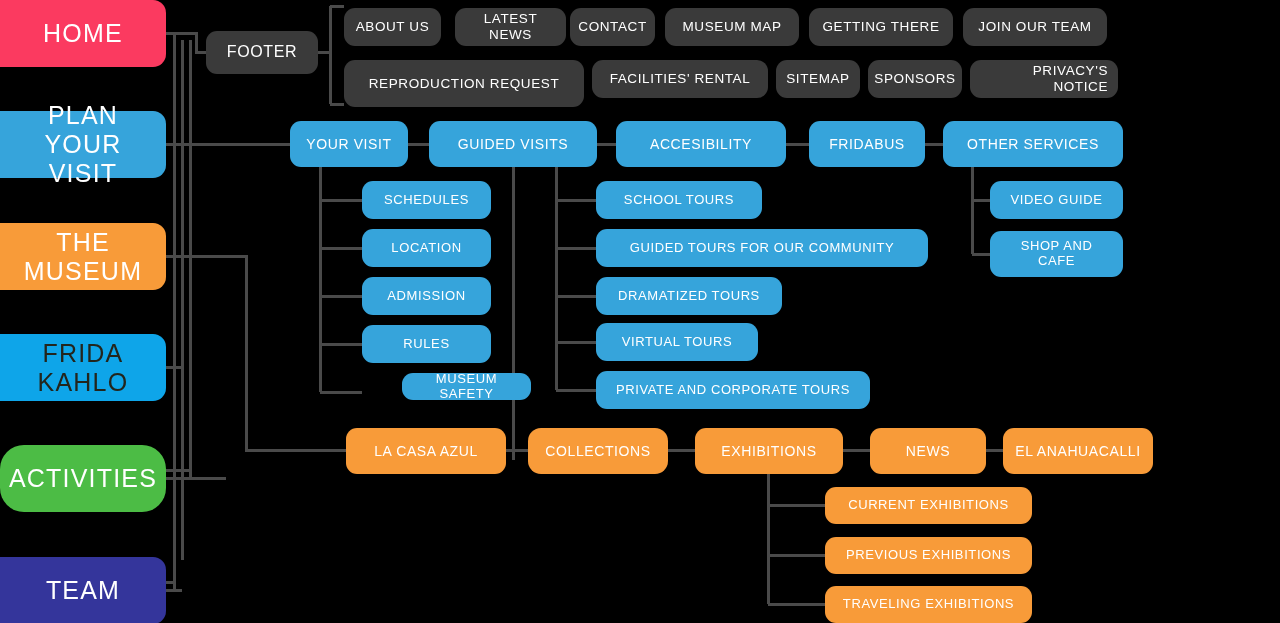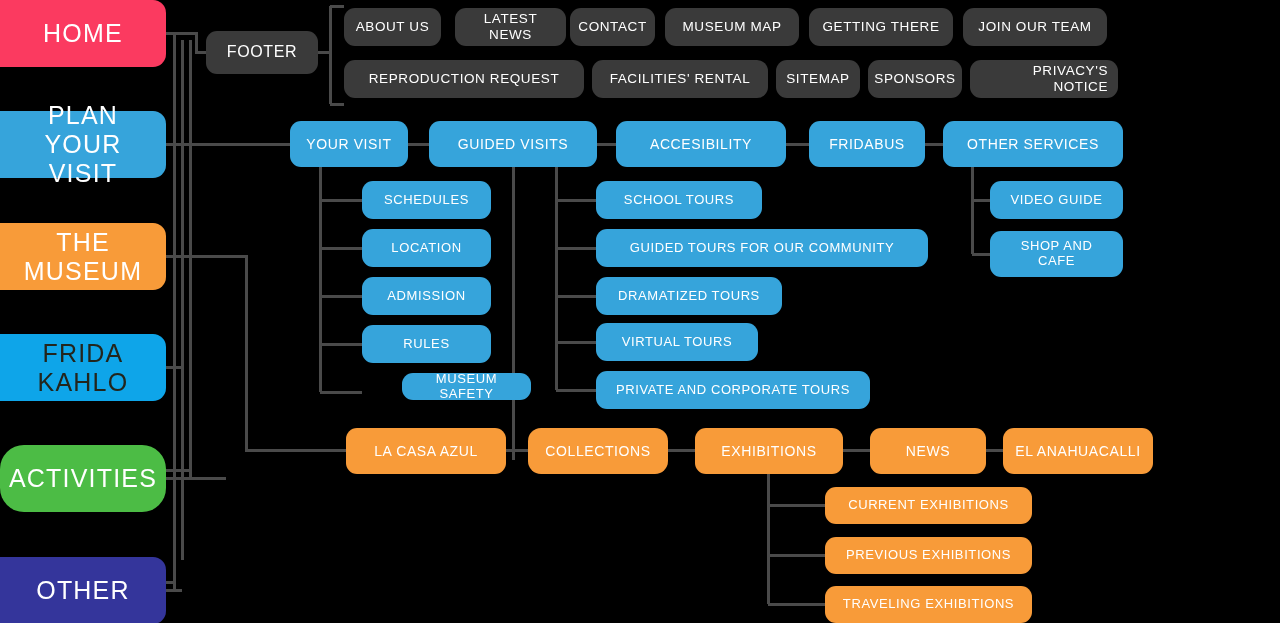--- a/index.html
+++ b/index.html
@@ -130,32 +130,32 @@
   <div class="node blue lvl1" style="left:0px; top:111px; width:166px; height:67px; border-top-left-radius:0; border-bottom-left-radius:0;">PLAN
 YOUR VISIT</div>
 
   <div class="node orange lvl1" style="left:0px; top:223px; width:166px; height:67px; border-top-left-radius:0; border-bottom-left-radius:0;">THE MUSEUM</div>
 
   <div class="node yellow lvl1" style="left:0px; top:334px; width:166px; height:67px; border-top-left-radius:0; border-bottom-left-radius:0;">FRIDA
 KAHLO</div>
 
   <div class="node green lvl1" style="left:0px; top:445px; width:166px; height:67px; border-top-left-radius:0; border-bottom-left-radius:0;border-radius:24px;">ACTIVITIES</div>
 
-  <div class="node navy lvl1" style="left:0px; top:557px; width:166px; height:67px; border-top-left-radius:0; border-bottom-left-radius:0;">OTHER</div>
+  <div class="node navy lvl1" style="left:0px; top:557px; width:166px; height:67px; border-top-left-radius:0; border-bottom-left-radius:0;">TEAM</div>
 
   <div class="node dark footerbox" style="left:206px; top:31px; width:112px; height:43px;">FOOTER</div>
 
   <div class="node dark footerchip" style="left:344px; top:8px; width:97px; height:38px;">ABOUT US</div>
   <div class="node dark footerchip" style="left:455px; top:8px; width:111px; height:38px;">LATEST NEWS</div>
   <div class="node dark footerchip" style="left:570px; top:8px; width:85px; height:38px;">CONTACT</div>
   <div class="node dark footerchip" style="left:665px; top:8px; width:134px; height:38px;">MUSEUM MAP</div>
   <div class="node dark footerchip" style="left:809px; top:8px; width:144px; height:38px;">GETTING THERE</div>
   <div class="node dark footerchip" style="left:963px; top:8px; width:144px; height:38px;">JOIN OUR TEAM</div>
 
-  <div class="node dark footerchip" style="left:344px; top:60px; width:240px; height:38px;">REPRODUCTION REQUEST</div>
+  <div class="node dark footerchip" style="left:344px; top:60px; width:240px; height:47px;">REPRODUCTION REQUEST</div>
   <div class="node dark footerchip" style="left:592px; top:60px; width:176px; height:38px;">FACILITIES' RENTAL</div>
   <div class="node dark footerchip" style="left:776px; top:60px; width:84px; height:38px;">SITEMAP</div>
   <div class="node dark footerchip" style="left:868px; top:60px; width:94px; height:38px;">SPONSORS</div>
   <div class="node dark footerchip" style="left:970px; top:60px; width:148px; height:38px;text-align:right;">PRIVACY'S NOTICE</div>
 
   <div class="node blue lvl2" style="left:290px; top:121px; width:118px; height:46px;">YOUR VISIT</div>
   <div class="node blue lvl2" style="left:429px; top:121px; width:168px; height:46px;">GUIDED VISITS</div>
   <div class="node blue lvl2" style="left:616px; top:121px; width:170px; height:46px;">ACCESIBILITY</div>
   <div class="node blue lvl2" style="left:809px; top:121px; width:116px; height:46px;">FRIDABUS</div>
   <div class="node blue lvl2" style="left:943px; top:121px; width:180px; height:46px;">OTHER SERVICES</div>

